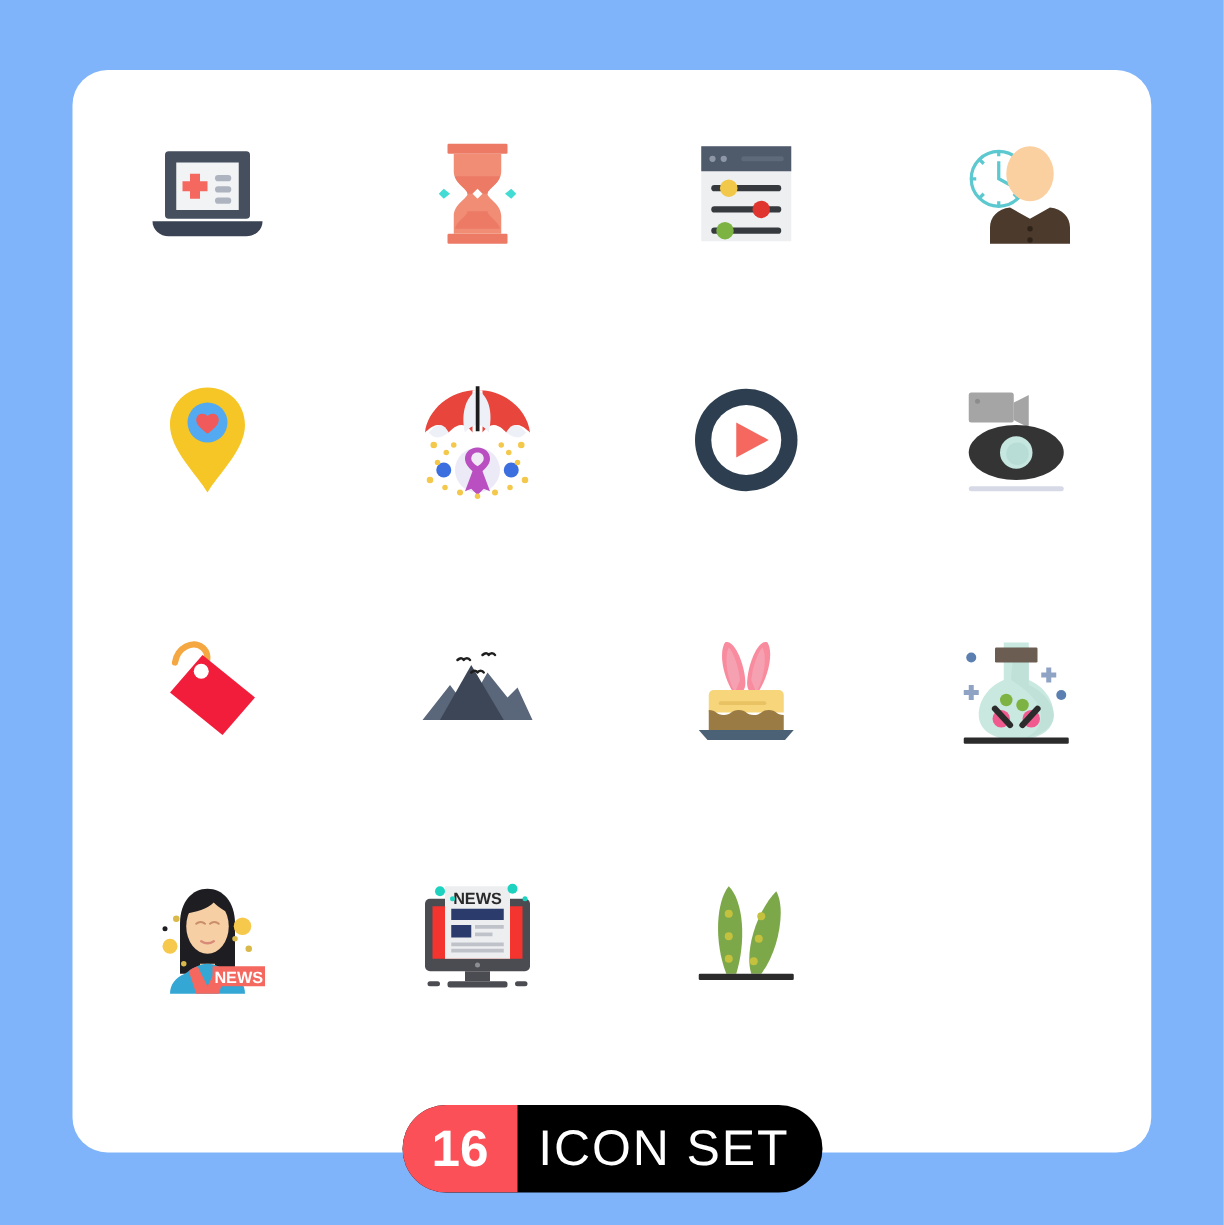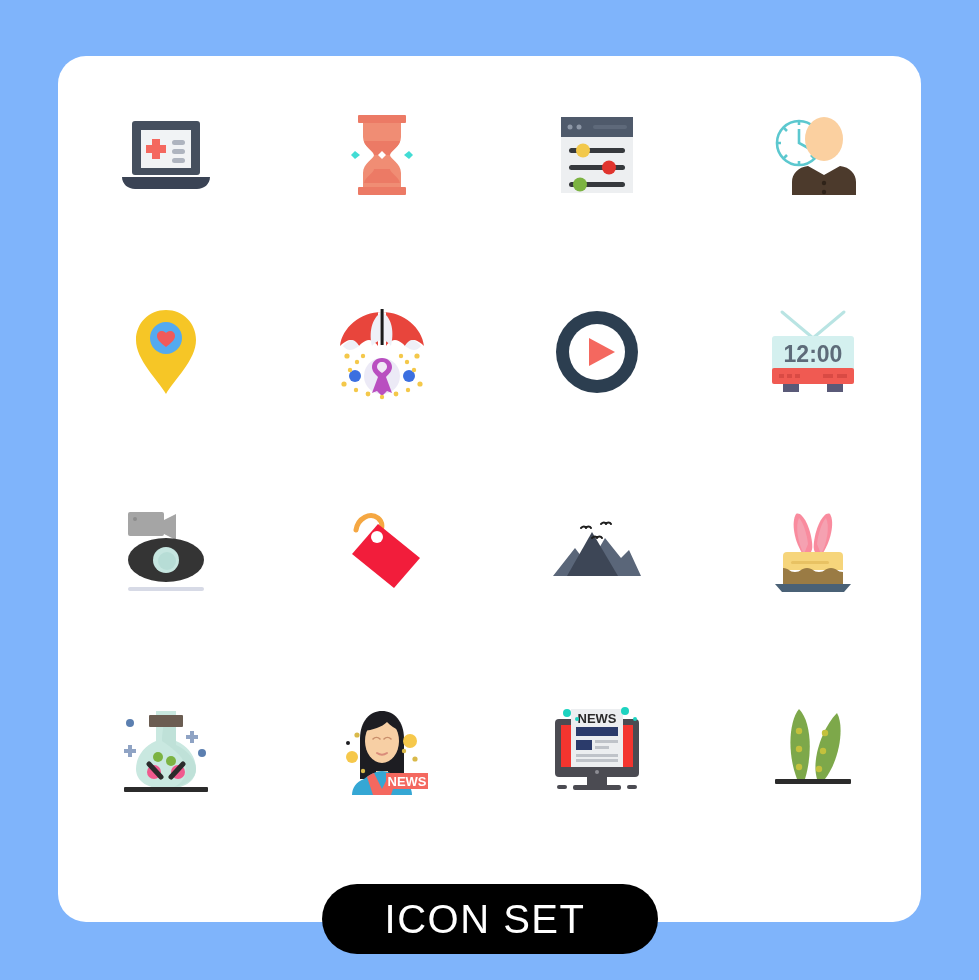--- a/index.html
+++ b/index.html
@@ -186,40 +186,20 @@
     </div>
 
     <div class="cell">
       <svg width="104" height="104" viewBox="0 0 104 104">
         <circle cx="52" cy="52" r="41" fill="#2c3e50"></circle>
         <circle cx="52" cy="52" r="28" fill="#ffffff"></circle>
         <path d="M44 38l26 14-26 14z" fill="#f4685f"></path>
       </svg>
     </div>
 
-    <div class="cell">
-      <svg width="104" height="104" viewBox="0 0 104 104">
-        <g stroke="#b9e4e3" stroke-width="3" fill="none" stroke-linecap="round">
-          <path d="M21 12l31 26"></path>
-          <path d="M83 12L52 38"></path>
-        </g>
-        <rect x="11" y="36" width="82" height="36" rx="3" fill="#d4f0ef"></rect>
-        <text x="52" y="62" text-anchor="middle" font-family="'Liberation Sans', sans-serif" font-size="23" font-weight="bold" fill="#5d6b79">12:00</text>
-        <rect x="11" y="68" width="82" height="16" rx="2" fill="#f05a52"></rect>
-        <g fill="#d94a44">
-          <rect x="18" y="74" width="5" height="4"></rect>
-            <rect x="26" y="74" width="5" height="4"></rect>
-          <rect x="34" y="74" width="5" height="4"></rect>
-          <rect x="62" y="74" width="10" height="4"></rect>
-            <rect x="76" y="74" width="10" height="4"></rect>
-        </g>
-        <rect x="22" y="84" width="16" height="8" fill="#5a5a78"></rect>
-        <rect x="66" y="84" width="16" height="8" fill="#5a5a78"></rect>
-      </svg>
-    </div>
 
     <div class="cell">
       <svg width="104" height="104" viewBox="0 0 104 104">
         <rect x="14" y="14" width="36" height="24" rx="2" fill="#a5a5a5"></rect>
         <path d="M50 22l12-6v26l-12-6z" fill="#a5a5a5"></path>
         <circle cx="21" cy="21" r="2" fill="#8c8c8c"></circle>
         <ellipse cx="52" cy="62" rx="38" ry="22" fill="#343434"></ellipse>
         <circle cx="52" cy="62" r="13" fill="#c6e6e0"></circle>
         <circle cx="53" cy="63" r="9" fill="#b7ddd6"></circle>
         <rect x="14" y="89" width="76" height="4" rx="2" fill="#d7dae6"></rect>
@@ -357,16 +337,17 @@
             <circle cx="62" cy="56" r="3.2"></circle>
             <circle cx="58" cy="74" r="3.2"></circle>
         </g>
         <rect x="14" y="84" width="76" height="5" rx="1" fill="#2b2b2b"></rect>
       </svg>
     </div>
 
   </div>
 
   <div class="badge">
+    <div class="badge-count">16</div>
     <div class="badge-label">ICON SET</div>
   </div>
 
 </div>
 
 </body></html>

